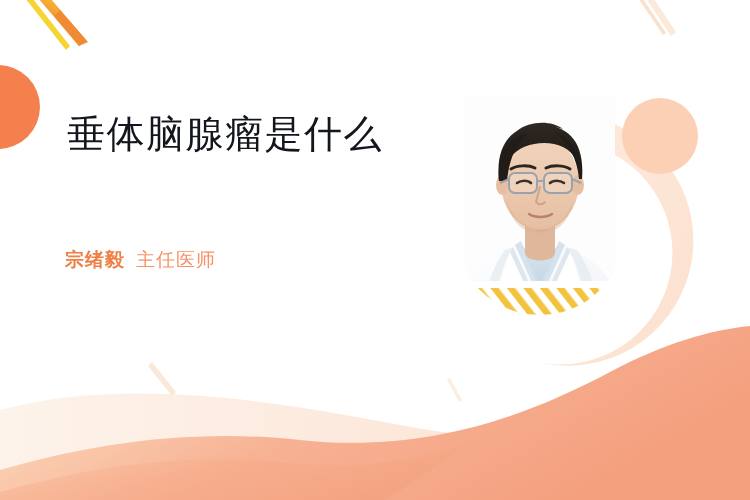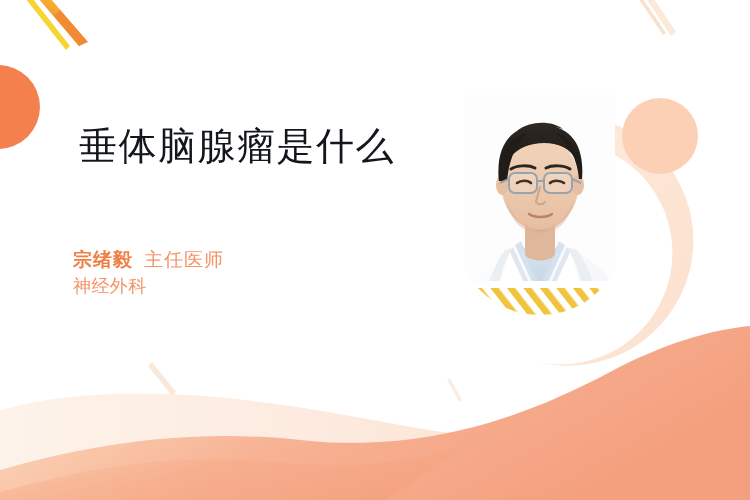--- a/index.html
+++ b/index.html
@@ -14,25 +14,25 @@
     background:#ffffff;
   }
   .bg-svg{position:absolute;left:0;top:0;width:750px;height:500px;}
 
   
   .text-block{
     position:absolute;left:67px;top:112px;width:400px;z-index:40;
   }
   .title{
     font-size:38px;line-height:1.18;color:#13161c;
-    letter-spacing:1.5px;font-weight:400;margin:12px;
+    letter-spacing:1.5px;font-weight:400;margin:0;
     white-space:nowrap;
   }
   .doctor-block{
-    position:absolute;left:73px;top:246px;z-index:40;font-family:Liberation Serif, serif;
+    position:absolute;left:65px;top:246px;z-index:40;font-family:Liberation Serif, serif;
   }
   .doc-line1{
     margin:0;white-space:nowrap;line-height:1.45;
   }
   .doc-name{
     font-size:19px;font-weight:bold;color:#ef7f45;letter-spacing:1px;
   }
   .doc-title{
     font-size:19px;font-weight:400;color:#f59368;letter-spacing:1px;
     margin-left:11px;
@@ -229,16 +229,15 @@
   </div>
 
   <div class="text-block">
     <h1 class="title">垂体脑腺瘤是什么</h1>
   </div>
 
   <div class="doctor-block">
     <p class="doc-line1">
       <span class="doc-name">宗绪毅</span><span class="doc-title">主任医师</span>
     </p>
-    <p class="doc-dept">神经外科</p>
   </div>
 
 </div>
 
 </body></html>

